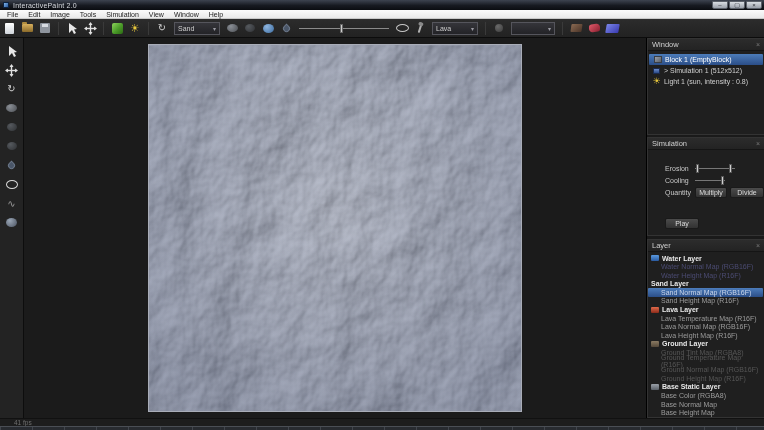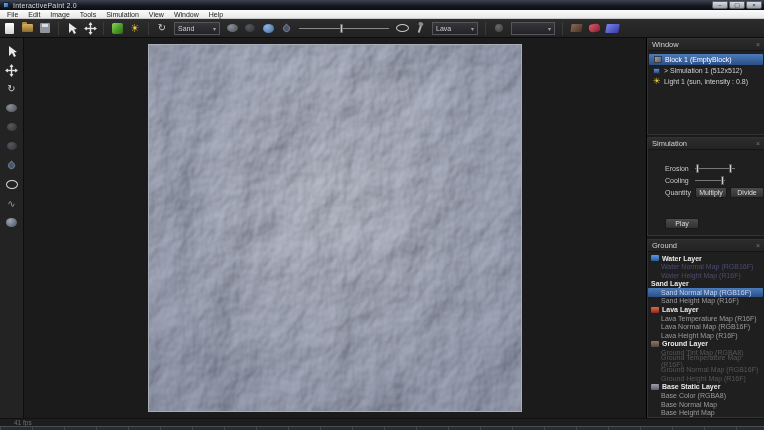--- a/index.html
+++ b/index.html
@@ -367,21 +367,21 @@
           <div class="play-wrap">
             <div class="sim-btn btn-play">Play</div>
           </div>
         </div>
       </div>
 
       <div class="panel-gap"></div>
 
       <div class="panel panel-layers">
         <div class="panel-head">
-          <span>Ground</span>
+          <span>Layer</span>
           <span class="px">×</span>
         </div>
         <div class="layers-body">
           <div class="lrow group">
               <span class="licon water"></span>
               <span class="ltext">Water Layer</span>
             </div>
           <div class="lrow item tone-waterdim">
               <span class="ltext">Water Normal Map (RGB16F)</span>
             </div>

